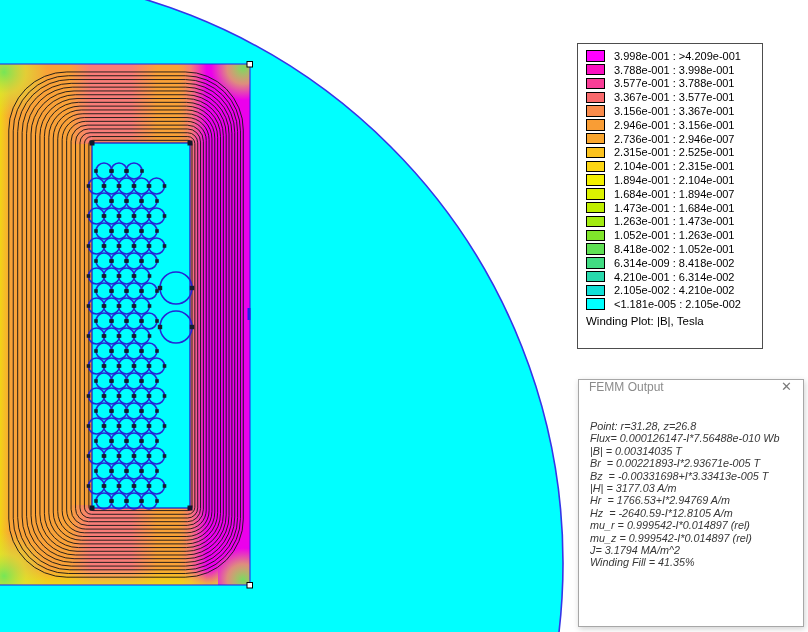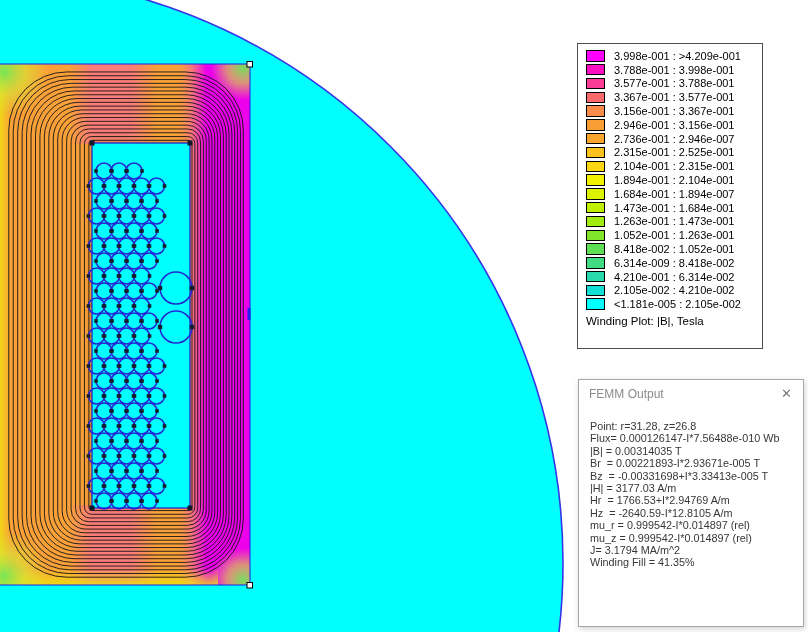--- a/index.html
+++ b/index.html
@@ -18,25 +18,25 @@
   .lrow{display:flex;align-items:center;height:13.8px;}
   .sw{width:19px;height:11.5px;border:1px solid #000;box-sizing:border-box;flex:none;}
   .lbl{margin-left:9px;font-size:11px;color:#000;white-space:nowrap;}
   .legend-footer{margin-top:4px;font-size:11.5px;color:#000;}
   
   .femmwin{
     position:absolute;left:578px;top:379px;width:226px;height:248px;
     box-sizing:border-box;background:#ffffff;border:1px solid #a7a7a7;
     box-shadow:1px 2px 6px rgba(0,0,0,0.18);
   }
-  .titlebar{height:27px;display:flex;align-items:center;padding:0 9px 0 10px;}
+  .titlebar{height:27px;display:flex;align-items:flex-start;padding:0 9px 0 10px;}
   .wtitle{flex:1;font-size:12px;color:#8b8b8b;}
   .wclose{color:#7a7a7a;font-size:13px;line-height:13px;padding:0 2px;}
   .fbody{padding:13px 0 0 11px;}
-  .fline{font-size:10.8px;line-height:12.4px;color:#373737;white-space:pre;}
+  .fline{font-size:10.8px;line-height:12.4px;color:#373737;white-space:pre;font-style:italic;}
 </style>
 </head>
 <body>
 
 <svg id="plot" width="808" height="632" viewBox="0 0 808 632">
     <defs>
       <linearGradient id="gy" x1="0" y1="0" x2="1" y2="0">
         <stop offset="0" stop-color="#F9A138" stop-opacity="1"></stop>
         <stop offset="0.3" stop-color="#F9A138" stop-opacity="1"></stop>
         <stop offset="0.385" stop-color="#F87C78" stop-opacity="1"></stop>

